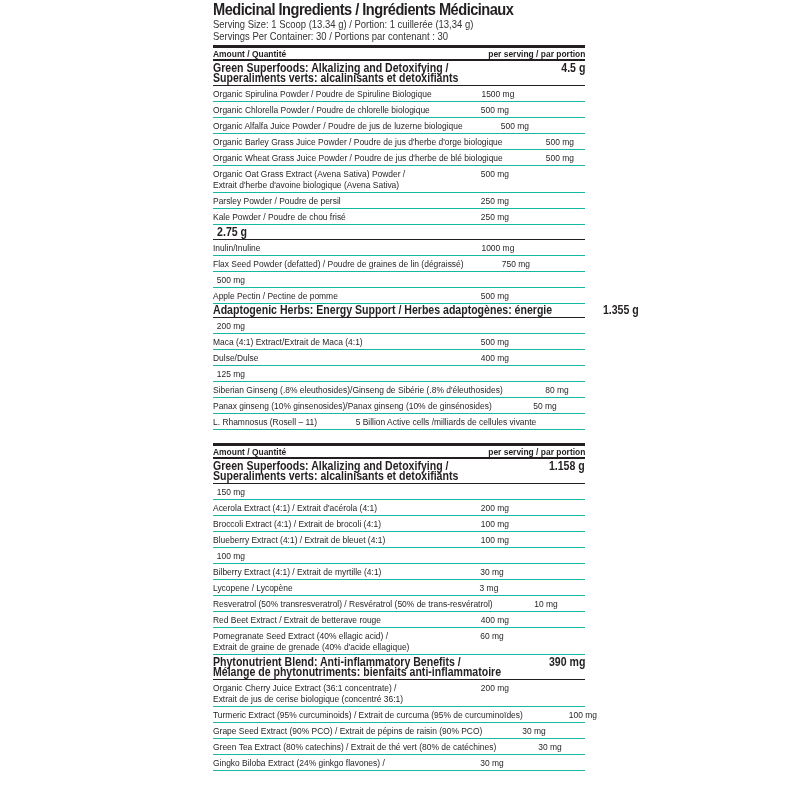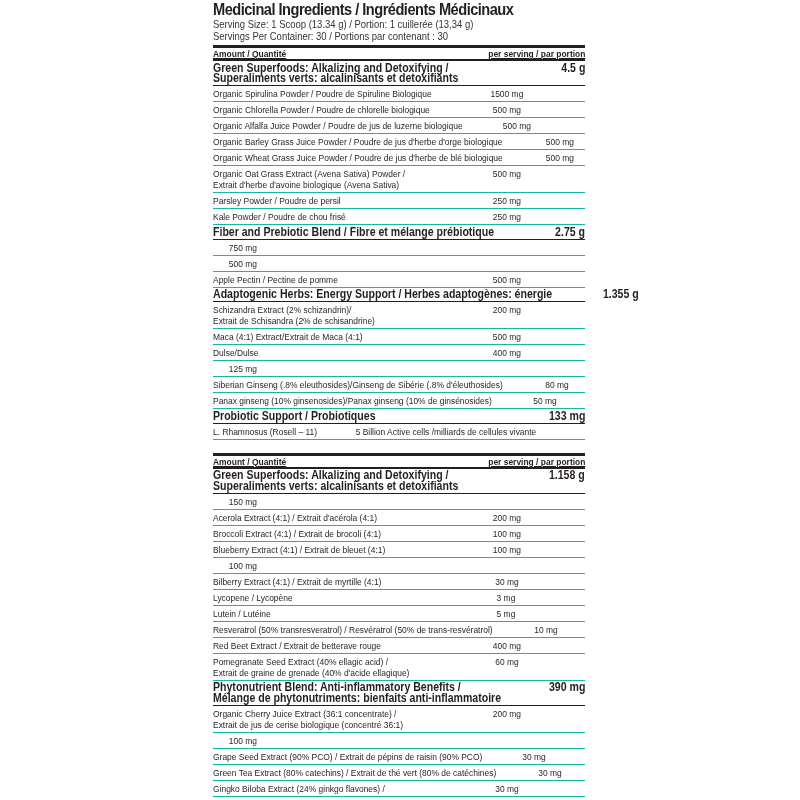--- a/index.html
+++ b/index.html
@@ -1,26 +1,26 @@
 <!DOCTYPE html>
 <html><head>
 <meta charset="utf-8">
 <style>
   html, body { margin:0; padding:0; background:#ffffff; }
   body { width:800px; height:800px; overflow:hidden; position:relative;
          font-family:"Liberation Sans", sans-serif; color:#231f20; }
   .wrap { position:absolute; left:213px; top:0; width:372px; }
   .title { font-weight:bold; font-size:17px; line-height:18px; letter-spacing:-0.6px; white-space:nowrap; transform:scaleX(0.86); transform-origin:left top; margin-top:1px; }
   .sub { font-size:11px; line-height:11.5px; white-space:nowrap; transform:scaleX(0.86); transform-origin:left top; color:#333; }
-  .tbl { width:372px; margin-top:0;text-decoration:underline; }
+  .tbl { width:372px; margin-top:0; }
   .thick { border-top:3px solid #231f20; }
   .head-row { display:flex; justify-content:space-between; font-weight:bold; font-size:9.6px; height:11px; line-height:11px; border-bottom:2px solid #231f20; white-space:nowrap; }
   .row { display:flex; font-size:9.6px; line-height:11px; border-bottom:1px solid #14b8a6; white-space:nowrap; padding:2px 0 2px 0; }
   .row .name { flex:1; }
-  .row .amt { width:56px; text-align:center; padding-right:52px; }
+  .row .amt { width:56px; text-align:left; padding-right:52px; }
   .row.wide .name { flex:0 0 auto; }
   .row.wide .amt { flex:1; width:auto; padding-right:52px; text-align:center; }
   .sec { display:flex; font-weight:bold; font-size:12px; line-height:10.5px; border-bottom:1.5px solid #231f20; white-space:nowrap; padding:1.5px 0 1.5px 0; }
   .sec .name { flex:1; }
   .sec .amt { text-align:left; }
   .sq { transform:scaleX(0.88); transform-origin:left center; display:inline-block; }
   .sqr { transform:scaleX(0.88); transform-origin:right center; display:inline-block; }
   .gap { height:13px; }
 </style>
 </head>
@@ -66,63 +66,62 @@
         </div>
         <div class="row">
           <div class="name"><div class="sq"><div>Parsley Powder / Poudre de persil</div></div></div>
           <div class="amt"><span class="sqr">250 mg</span></div>
         </div>
         <div class="row">
           <div class="name"><div class="sq"><div>Kale Powder / Poudre de chou frisé</div></div></div>
           <div class="amt"><span class="sqr">250 mg</span></div>
         </div>
         <div class="sec">
-          <div class="name"><div class="sq"><div>Fiber and Prebiotic Blend / Fibre et mélange prébiotique</div></div></div>
           <div class="amt"><span class="sqr">2.75 g</span></div>
         </div>
         <div class="row">
+          <div class="name"><div class="sq"><div>Inulin/Inuline</div></div></div>
+          <div class="amt"><span class="sqr">1000 mg</span></div>
+        </div>
+        <div class="row">
+          <div class="name"><div class="sq"><div>Flax Seed Powder (defatted) / Poudre de graines de lin (dégraissé)</div></div></div>
           <div class="amt"><span class="sqr">750 mg</span></div>
         </div>
         <div class="row">
           <div class="amt"><span class="sqr">500 mg</span></div>
         </div>
         <div class="row">
           <div class="name"><div class="sq"><div>Apple Pectin / Pectine de pomme</div></div></div>
           <div class="amt"><span class="sqr">500 mg</span></div>
         </div>
         <div class="sec">
           <div class="name"><div class="sq"><div>Adaptogenic Herbs: Energy Support / Herbes adaptogènes: énergie</div></div></div>
           <div class="amt"><span class="sqr">1.355 g</span></div>
         </div>
         <div class="row">
-          <div class="name"><div class="sq"><div>Schizandra Extract (2% schizandrin)/</div><div>Extrait de Schisandra (2% de schisandrine)</div></div></div>
           <div class="amt"><span class="sqr">200 mg</span></div>
         </div>
         <div class="row">
           <div class="name"><div class="sq"><div>Maca (4:1) Extract/Extrait de Maca (4:1)</div></div></div>
           <div class="amt"><span class="sqr">500 mg</span></div>
         </div>
         <div class="row">
           <div class="name"><div class="sq"><div>Dulse/Dulse</div></div></div>
           <div class="amt"><span class="sqr">400 mg</span></div>
         </div>
         <div class="row">
           <div class="amt"><span class="sqr">125 mg</span></div>
         </div>
         <div class="row">
           <div class="name"><div class="sq"><div>Siberian Ginseng (.8% eleuthosides)/Ginseng de Sibérie (.8% d'éleuthosides)</div></div></div>
           <div class="amt"><span class="sqr">80 mg</span></div>
         </div>
         <div class="row">
           <div class="name"><div class="sq"><div>Panax ginseng (10% ginsenosides)/Panax ginseng (10% de ginsénosides)</div></div></div>
           <div class="amt"><span class="sqr">50 mg</span></div>
-        </div>
-        <div class="sec">
-          <div class="name"><div class="sq"><div>Probiotic Support / Probiotiques</div></div></div>
-          <div class="amt"><span class="sqr">133 mg</span></div>
         </div>
         <div class="row wide">
           <div class="name"><div class="sq"><div>L. Rhamnosus (Rosell – 11)</div></div></div>
           <div class="amt"><span class="sqr">5 Billion Active cells /milliards de cellules vivante</span></div>
         </div>
       </div>
       <div class="gap"></div>
       <div class="tbl thick">
         <div class="head-row">
           <span class="sq">Amount / Quantité</span>
@@ -152,44 +151,41 @@
         </div>
         <div class="row">
           <div class="name"><div class="sq"><div>Bilberry Extract (4:1) / Extrait de myrtille (4:1)</div></div></div>
           <div class="amt"><span class="sqr">30 mg</span></div>
         </div>
         <div class="row">
           <div class="name"><div class="sq"><div>Lycopene / Lycopène</div></div></div>
           <div class="amt"><span class="sqr">3 mg</span></div>
         </div>
         <div class="row">
-          <div class="name"><div class="sq"><div>Lutein / Lutéine</div></div></div>
-          <div class="amt"><span class="sqr">5 mg</span></div>
-        </div>
-        <div class="row">
           <div class="name"><div class="sq"><div>Resveratrol (50% transresveratrol) / Resvératrol (50% de trans-resvératrol)</div></div></div>
           <div class="amt"><span class="sqr">10 mg</span></div>
         </div>
         <div class="row">
           <div class="name"><div class="sq"><div>Red Beet Extract / Extrait de betterave rouge</div></div></div>
           <div class="amt"><span class="sqr">400 mg</span></div>
         </div>
         <div class="row">
           <div class="name"><div class="sq"><div>Pomegranate Seed Extract (40% ellagic acid) /</div><div>Extrait de graine de grenade (40% d'acide ellagique)</div></div></div>
           <div class="amt"><span class="sqr">60 mg</span></div>
         </div>
         <div class="sec">
           <div class="name"><div class="sq"><div>Phytonutrient Blend: Anti-inflammatory Benefits /</div><div>Mélange de phytonutriments: bienfaits anti-inflammatoire</div></div></div>
           <div class="amt"><span class="sqr">390 mg</span></div>
         </div>
         <div class="row">
           <div class="name"><div class="sq"><div>Organic Cherry Juice Extract (36:1 concentrate) /</div><div>Extrait de jus de cerise biologique (concentré 36:1)</div></div></div>
           <div class="amt"><span class="sqr">200 mg</span></div>
         </div>
         <div class="row">
+          <div class="name"><div class="sq"><div>Turmeric Extract (95% curcuminoids) / Extrait de curcuma (95% de curcuminoïdes)</div></div></div>
           <div class="amt"><span class="sqr">100 mg</span></div>
         </div>
         <div class="row">
           <div class="name"><div class="sq"><div>Grape Seed Extract (90% PCO) / Extrait de pépins de raisin (90% PCO)</div></div></div>
           <div class="amt"><span class="sqr">30 mg</span></div>
         </div>
         <div class="row">
           <div class="name"><div class="sq"><div>Green Tea Extract (80% catechins) / Extrait de thé vert (80% de catéchines)</div></div></div>
           <div class="amt"><span class="sqr">30 mg</span></div>
         </div>

